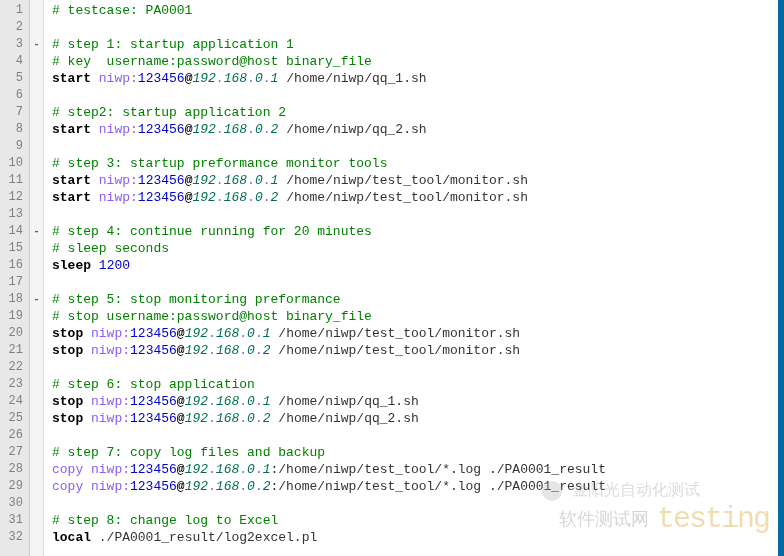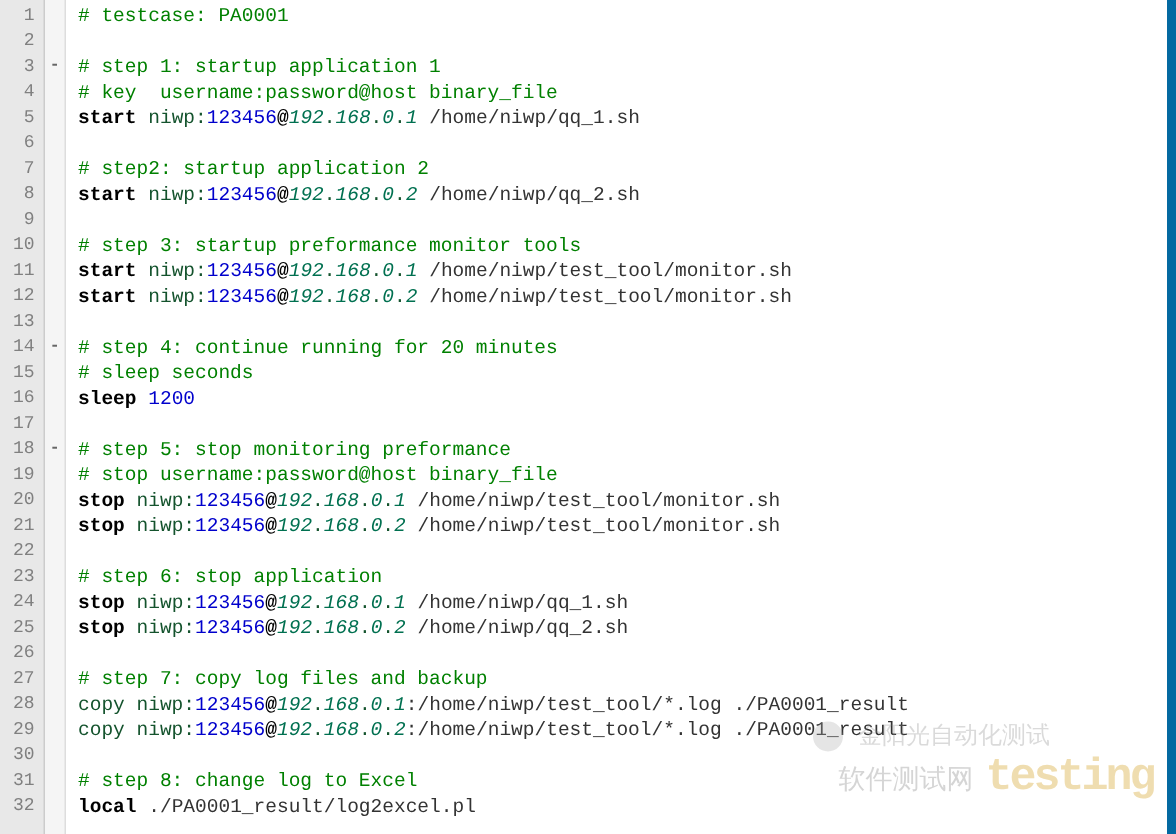--- a/index.html
+++ b/index.html
@@ -52,35 +52,35 @@
       height: 17px;
       line-height: 17px;
       white-space: pre;
     }
     .comment { color: #008000; }
     .keyword { color: #000; font-weight: bold; }
     .number { color: #0000cc; }
     .ip { color: #007050; font-style: italic; }
     .path { color: #333; }
     .at { color: #000; font-weight: bold; }
-    .plain { color: #14532d; }
+    .plain { color: #8b5cf6; }
     .watermark {
       position: absolute;
       right: 15px;
       bottom: 20px;
       opacity: 0.35;
       font-size: 18px;
       color: #888;
       pointer-events: none;
       display: flex;
       align-items: center;
       gap: 8px;
     }
     .watermark .chinese { font-family: sans-serif; text-align: right; }
-    .watermark .logo { font-size: 30px; color: #d4a020; letter-spacing:-2px; font-weight:bold; }
+    .watermark .logo { font-size: 30px; color: #d4a020; letter-spacing:-2px; font-weight:normal; }
     .watermark-top {
       position: absolute;
       right: 84px;
       bottom: 55px;
       opacity: 0.3;
       font-family: Liberation Mono, monospace;
       font-size: 16px;
       color: #888;
       pointer-events: none;
     }

